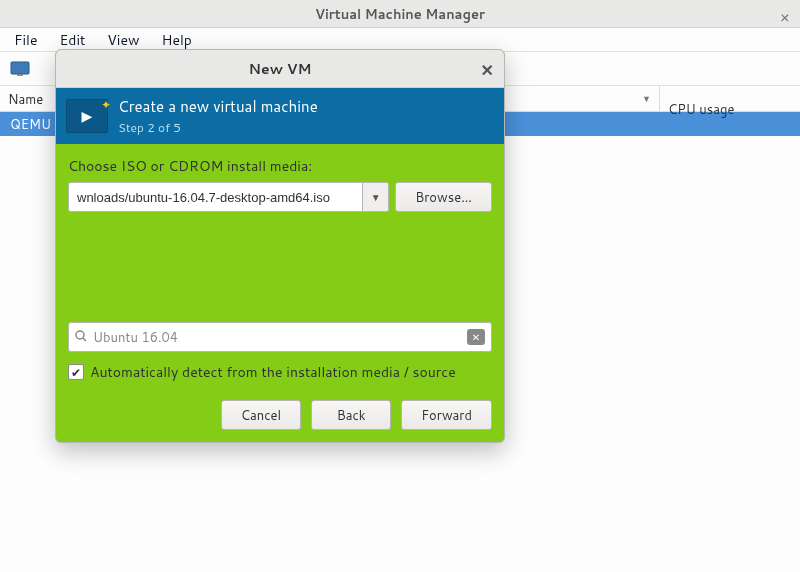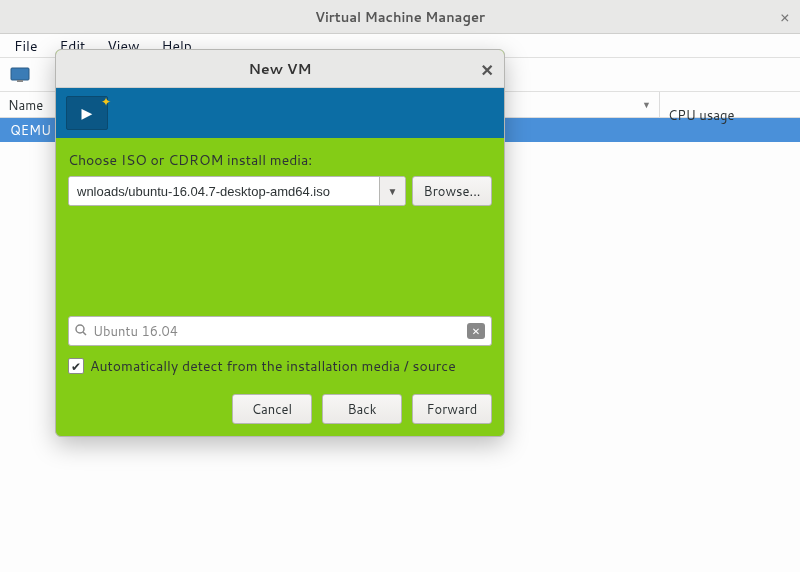--- a/index.html
+++ b/index.html
@@ -9,21 +9,21 @@
     font-size: 14px;
     background: #fdfdfd;
     color: #2e3436;
     width: 800px;
     height: 572px;
     overflow: hidden;
     position: relative;
   }
   
   .titlebar {
-    height: 34px;
+    height: 28px;
     background: #e8e8e7;
     border-bottom: 1px solid #cfcfcd;
     display: flex;
     align-items: center;
     justify-content: center;
     position: relative;
   }
   .titlebar .title {
     font-weight: 600;
     color: #555;
@@ -165,21 +165,21 @@
   }
   .combo .dd{
     width:26px;border-left:1px solid #b6b6b3;
     background:#f0efee;
     display:flex;align-items:center;justify-content:center;
     cursor:pointer;font-size:10px;color:#555;
   }
   .btn{
     border:1px solid #b6b6b3;border-radius:3px;
     background:linear-gradient(#f7f6f5,#eceae8);
-    padding:0 8px;height:30px;
+    padding:0 19px;height:30px;
     display:flex;align-items:center;justify-content:center;
     cursor:pointer;font-size:13px;color:#2e3436;
     min-width:80px;
   }
   .spacer{height:110px;}
   .searchbox{
     display:flex;align-items:center;
     border:1px solid #b6b6b3;border-radius:3px;
     background:#fff;height:30px;padding:0 6px;gap:6px;
   }
@@ -244,20 +244,24 @@
 </div>
 
 <div class="dialog">
   <div class="dlg-titlebar">
     <span>New VM</span>
     <span class="dlg-close">✕</span>
   </div>
   <div class="dlg-header">
     <div class="icon">
       <span class="star">✦</span>
+    </div>
+    <div class="texts">
+      <div class="t1">Create a new virtual machine</div>
+      <div class="t2">Step 2 of 5</div>
     </div>
   </div>
   <div class="dlg-body">
     <div class="label">Choose ISO or CDROM install media:</div>
     <div class="hrow">
       <div class="combo">
         <input type="text" value="wnloads/ubuntu-16.04.7-desktop-amd64.iso" style="">
         <div class="dd">▼</div>
       </div>
       <div class="btn">Browse...</div>

